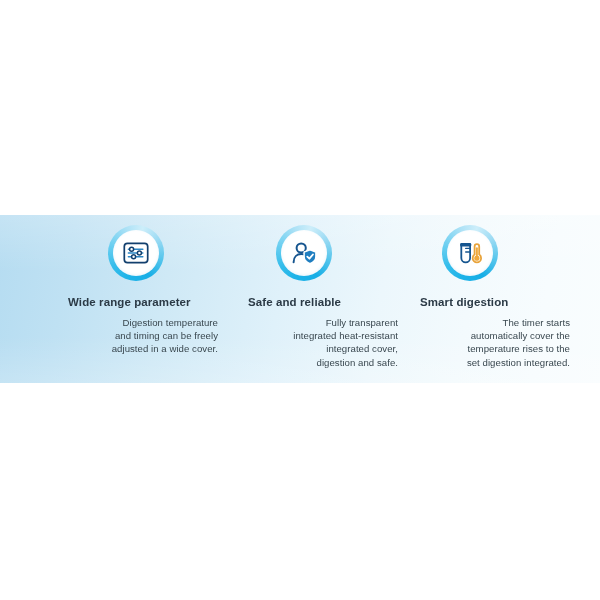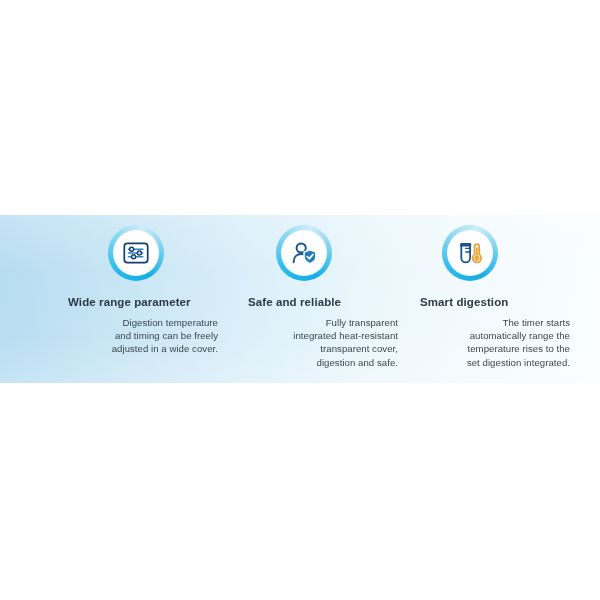--- a/index.html
+++ b/index.html
@@ -170,21 +170,21 @@
                        C15.6 21.5 13.1 19.2 13.1 15.6 L13.1 11.0 Z" fill="#1f7ec0" stroke="#ffffff" stroke-width="1.5" stroke-linejoin="round"></path>
               <path d="M16.3 15.6 L18.4 17.7 L21.9 13.5" fill="none" stroke="#ffffff" stroke-width="1.8" stroke-linecap="round" stroke-linejoin="round"></path>
             </svg>
           </span>
         </div>
       </div>
       <p class="f-title">Safe and reliable</p>
       <p class="f-body">
         <span>Fully transparent</span>
         <span>integrated heat-resistant</span>
-        <span>transparent cover,</span>
+        <span>integrated cover,</span>
         <span>digestion and safe.</span>
       </p>
     </div>
 
     <div class="feature f2">
       <div class="medallion">
         <div class="ring"></div>
         <div class="ring-inner">
           <span>
             <svg width="27" height="24" viewBox="0 0 27 24" aria-hidden="true">
@@ -204,20 +204,20 @@
 
               <circle cx="19.9" cy="17.2" r="2.6" fill="#f0a93c"></circle>
               <line x1="19.9" y1="7.2" x2="19.9" y2="15.6" stroke="#f0a93c" stroke-width="1.9" stroke-linecap="round"></line>
             </svg>
           </span>
         </div>
       </div>
       <p class="f-title">Smart digestion</p>
       <p class="f-body">
         <span>The timer starts</span>
-        <span>automatically range the</span>
+        <span>automatically cover the</span>
         <span>temperature rises to the</span>
         <span>set digestion integrated.</span>
       </p>
     </div>
 
   </div>
 </div>
 
 </body></html>

